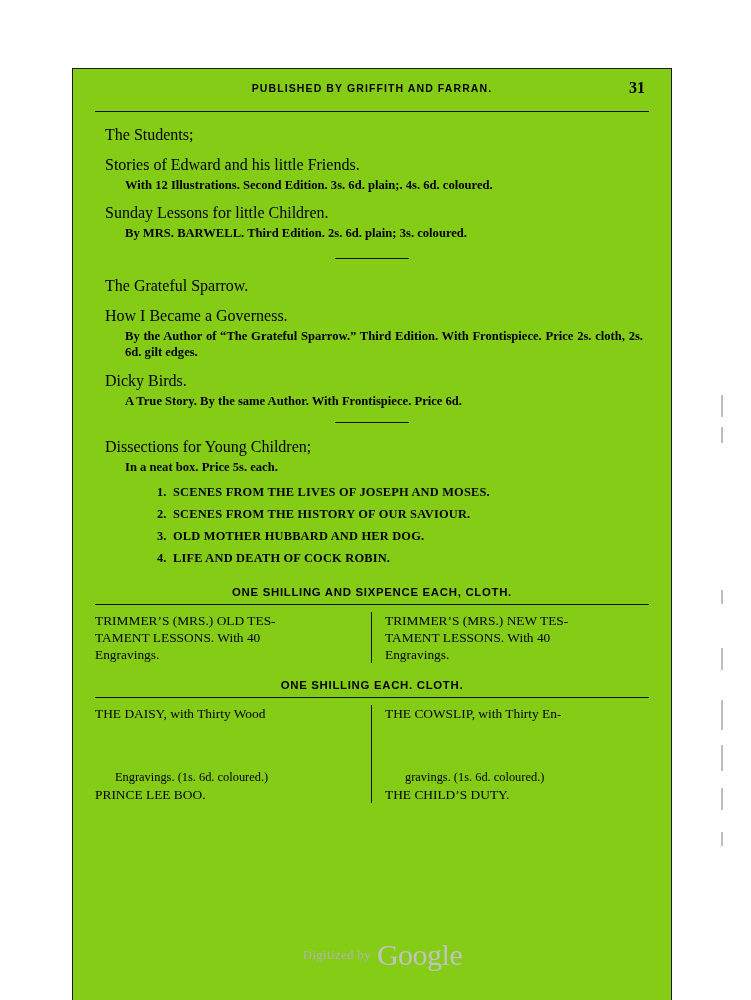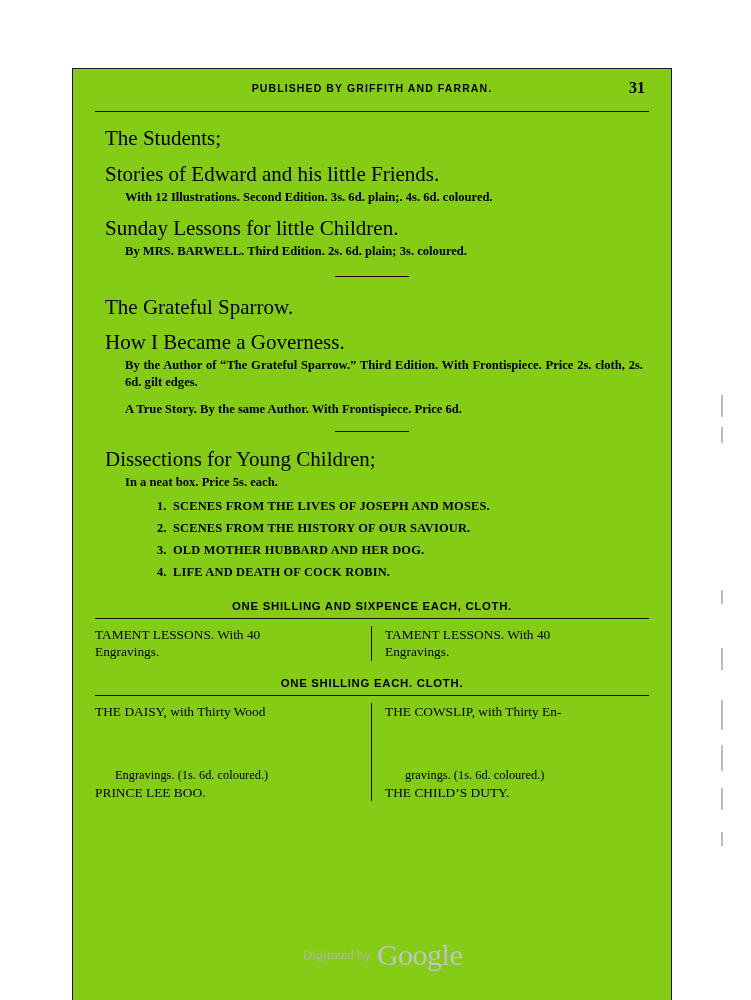--- a/index.html
+++ b/index.html
@@ -62,21 +62,21 @@
   .rule-full {
     border-top: 1.6px solid #111;
     margin: 4px 0 14px 0;
   }
   
   .entry {
     margin-bottom: 11px;
   }
   .entry-title {
     font-family: "Liberation Serif", serif;
-    font-size: 21px;
+    font-size: 16px;
     line-height: 1.18;
     margin-left: 10px;
   }
   .entry-sub {
     font-family: "Liberation Serif", serif;
     font-size: 12.6px;
     font-weight: bold;
     line-height: 1.32;
     margin: 2px 0 0 30px;
     text-align: justify;
@@ -216,20 +216,21 @@
     <div class="rule-short"></div>
 
     <div class="entry">
       <div class="entry-title">The Grateful Sparrow.</div>
     </div>
     <div class="entry">
       <div class="entry-title">How I Became a Governess.</div>
       <div class="entry-sub wide">By the Author of “The Grateful Sparrow.”  Third Edition. With  Frontispiece.   Price 2s. cloth, 2s. 6d. gilt edges.</div>
     </div>
     <div class="entry">
+      <div class="entry-title">Dicky Birds.</div>
       <div class="entry-sub">A True Story.   By the same Author.   With Frontispiece.   Price 6d.</div>
     </div>
 
     <div class="rule-short tight"></div>
 
     <div class="entry">
       <div class="entry-title">Dissections for Young Children;</div>
       <div class="entry-sub">In a neat box.   Price 5s. each.</div>
       <ul class="num-list">
         <li>
@@ -244,24 +245,26 @@
         <li>
           <span class="n">4.</span><span class="sc">LIFE AND DEATH OF COCK ROBIN.</span>
         </li>
       </ul>
     </div>
 
     <div class="banner">ONE SHILLING AND SIXPENCE EACH, CLOTH.</div>
     <div class="hr-thin"></div>
     <div class="two-col">
       <div class="col left">
+        <div>TRIMMER’S (MRS.) OLD TES-</div>
         <div class="line2">TAMENT LESSONS.   With 40</div>
         <div class="line2">Engravings.</div>
       </div>
       <div class="col right">
+        <div>TRIMMER’S (MRS.) NEW TES-</div>
         <div class="line2">TAMENT LESSONS.   With 40</div>
         <div class="line2">Engravings.</div>
       </div>
     </div>
 
     <div class="banner second">ONE SHILLING EACH.  CLOTH.</div>
     <div class="hr-thin"></div>
     <div class="two-col">
       <div class="col left">
         <div>THE DAISY, with Thirty Wood</div>

